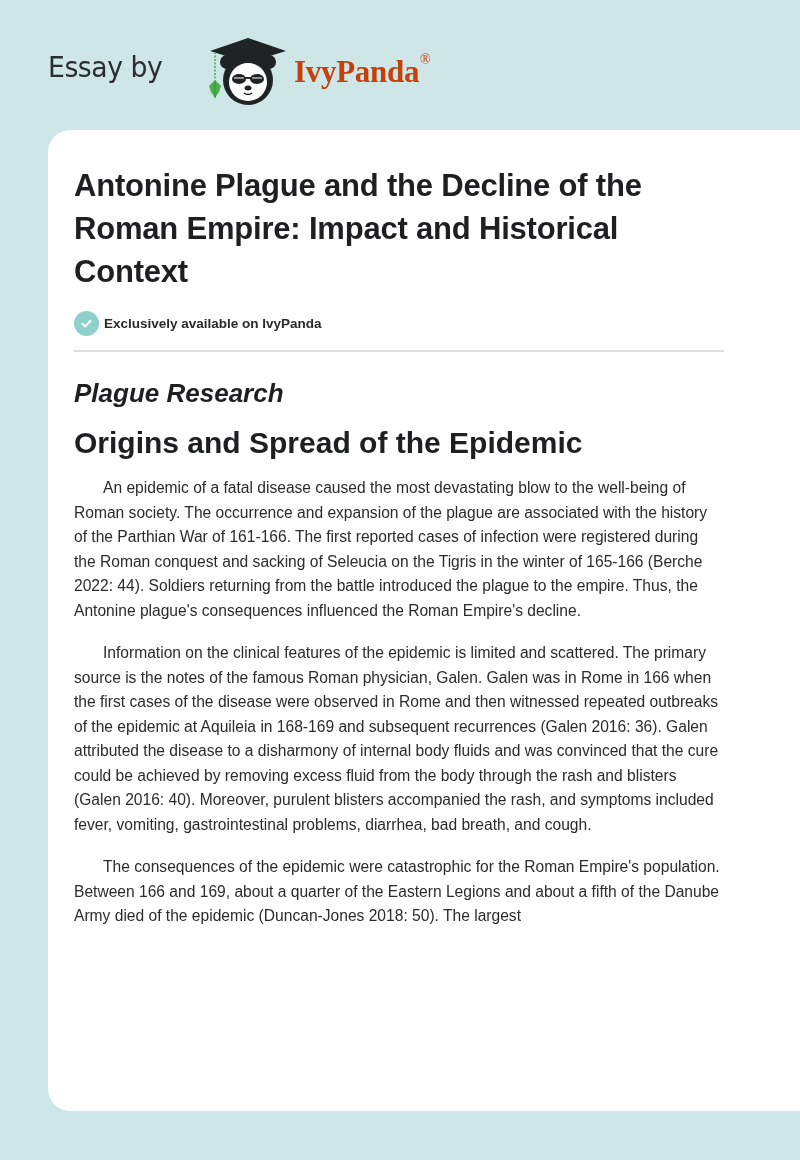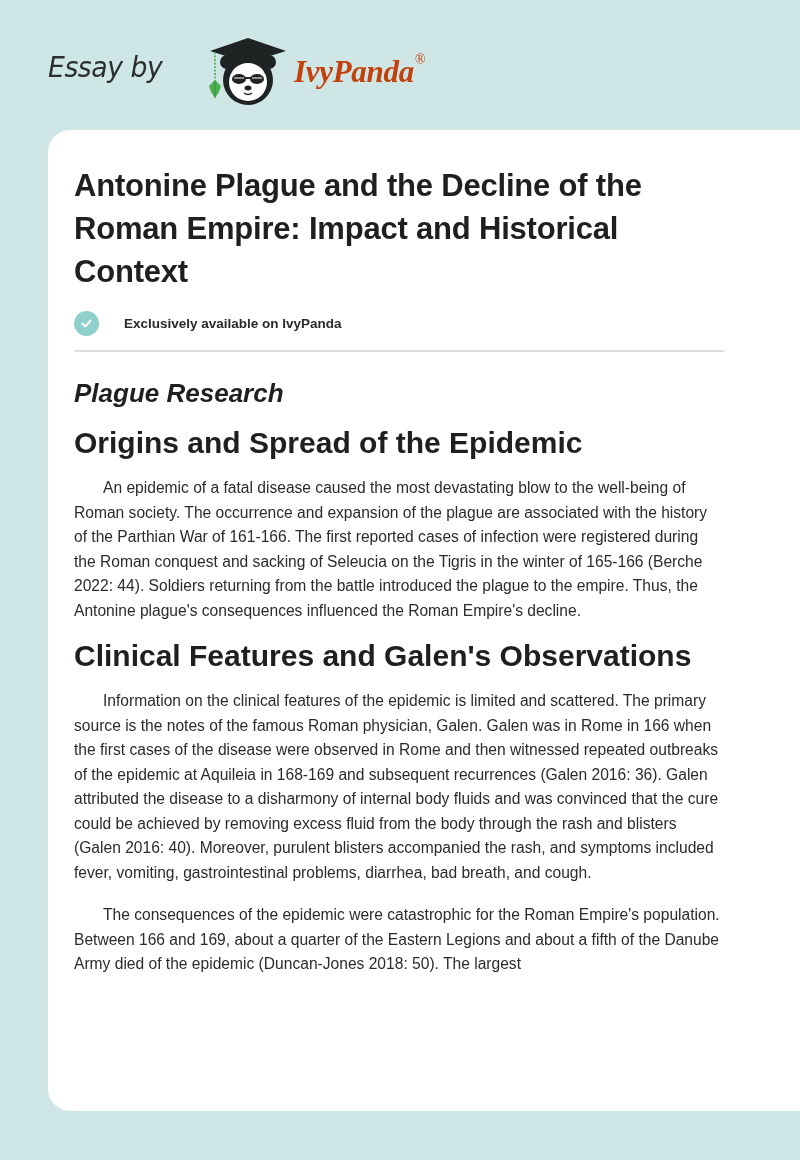--- a/index.html
+++ b/index.html
@@ -14,21 +14,20 @@
       overflow: hidden;
       font-family: "Liberation Sans", sans-serif;
       color: #222;
     }
     .header {
       position: absolute;
       left: 0;
       top: 0;
       width: 800px;
       height: 130px;
-      font-style: italic;
     }
     .essay-by {
       position: absolute;
       left: 48px;
       top: 50px;
       font-family: "DejaVu Sans", sans-serif;
       font-size: 29px;
       color: #2a2e2e;
       letter-spacing: -0.5px;
       transform: scaleX(0.92);
@@ -81,21 +80,20 @@
       line-height: 43px;
       font-weight: bold;
       color: #1d1f20;
       letter-spacing: -0.2px;
     }
     .exclusive {
       display: flex;
       align-items: center;
       margin-top: 16px;
       height: 28px;
-      gap: 20px;
     }
     .check {
       width: 25px;
       height: 25px;
       border-radius: 50%;
       background: #8fcfcc;
       display: flex;
       align-items: center;
       justify-content: center;
       margin-right: 5px;
@@ -182,18 +180,17 @@
       <span class="exclusive-text">Exclusively available on IvyPanda</span>
     </div>
 
     <div class="divider"></div>
 
     <h2 class="section">Plague Research</h2>
 
     <h3 class="sub">Origins and Spread of the Epidemic</h3>
     <p class="para">An epidemic of a fatal disease caused the most devastating blow to the well-being of Roman society. The occurrence and expansion of the plague are associated with the history of the Parthian War of 161-166. The first reported cases of infection were registered during the Roman conquest and sacking of Seleucia on the Tigris in the winter of 165-166 (Berche 2022: 44). Soldiers returning from the battle introduced the plague to the empire. Thus, the Antonine plague's consequences influenced the Roman Empire's decline.</p>
 
-    <h3 class="sub">Clinical Features and Galen's Observations</h3>
     <p class="para">Information on the clinical features of the epidemic is limited and scattered. The primary source is the notes of the famous Roman physician, Galen. Galen was in Rome in 166 when the first cases of the disease were observed in Rome and then witnessed repeated outbreaks of the epidemic at Aquileia in 168-169 and subsequent recurrences (Galen 2016: 36). Galen attributed the disease to a disharmony of internal body fluids and was convinced that the cure could be achieved by removing excess fluid from the body through the rash and blisters (Galen 2016: 40). Moreover, purulent blisters accompanied the rash, and symptoms included fever, vomiting, gastrointestinal problems, diarrhea, bad breath, and cough.</p>
 
     <p class="para">The consequences of the epidemic were catastrophic for the Roman Empire's population. Between 166 and 169, about a quarter of the Eastern Legions and about a fifth of the Danube Army died of the epidemic (Duncan-Jones 2018: 50). The largest</p>
   </div>
 </div>
 
 </body></html>

